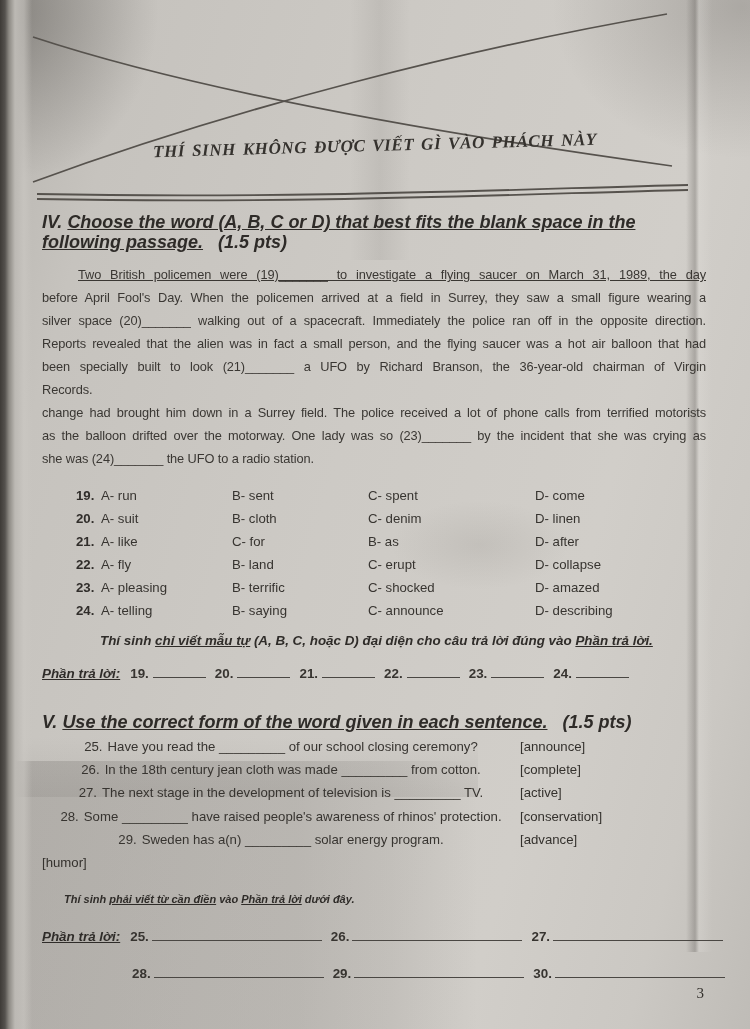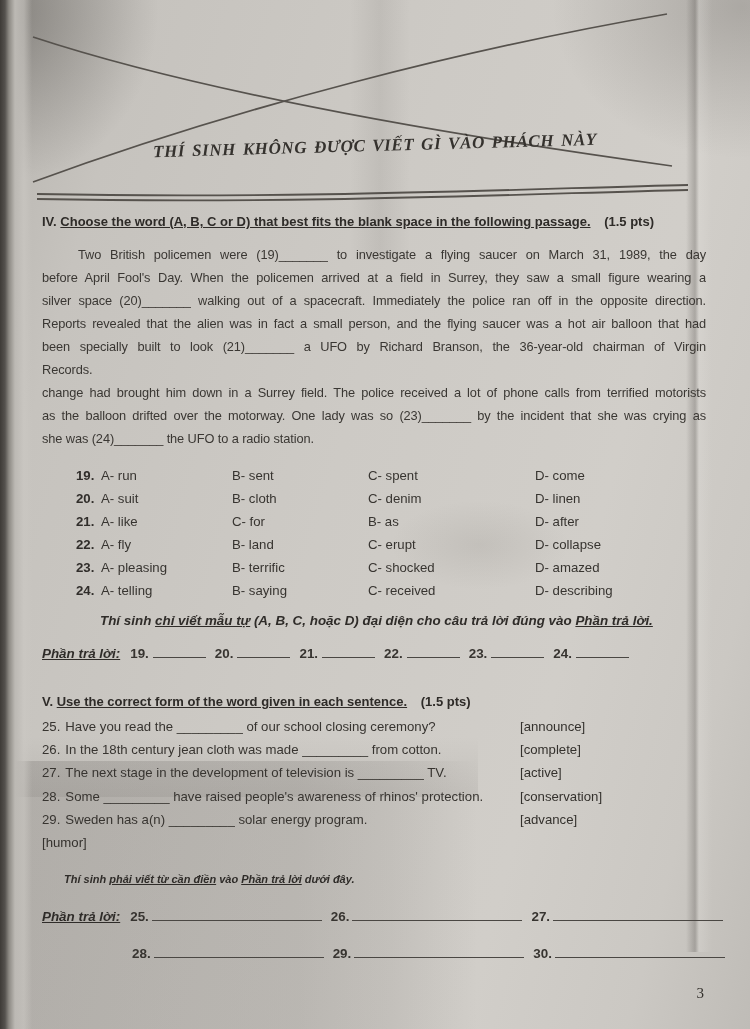--- a/index.html
+++ b/index.html
@@ -42,47 +42,47 @@
     font-family: "Liberation Serif", serif;
     font-weight: bold; font-style: italic;
     font-size: 17px; letter-spacing: .6px; word-spacing: 2px;
     color:#35322e;
     transform: rotate(-1.6deg);
   }
 
   
   .content { position:absolute; left:0; top:196px; width:100%; padding:0 44px 0 42px; box-sizing:border-box; }
 
-  .sec-head { margin-top:16px; font-size:13px; font-weight:bold; color:#2e2b28; line-height:20px; }
+  .sec-head { margin-top:16px; font-size:18px; font-weight:bold; font-style:italic; color:#2e2b28; line-height:20px; }
   .sec-head .t { text-decoration: underline; }
   .sec-head .pts { margin-left:10px; }
 
   .passage { margin-top:11px; }
   .pl { font-size:12.8px; line-height:23px; height:23px; overflow:hidden;
         text-align:justify; text-align-last:justify; letter-spacing:-0.1px; color:#3a3733; }
-  .pl.first { text-indent:36px; }
+  .pl.first { text-indent:36px;text-decoration:underline; }
   .pl.end { text-align-last:left; }
 
   .mc { margin:14px 0 0 34px; }
   .mc-row { display:grid; grid-template-columns: 25px 131px 136px 167px auto; line-height:23px; font-size:13.2px; }
   .mc-num { font-weight:bold; color:#302d2a; }
 
   .note4 { margin:9px 0 0 58px; font-size:13.4px; font-weight:bold; font-style:italic; color:#2f2c29; line-height:20px; }
   .u { text-decoration: underline; text-align: right; }
 
   .ansline { margin-top:12px; display:flex; align-items:baseline; font-size:13.4px; line-height:22px; white-space:nowrap; }
   .ans-label { font-weight:bold; font-style:italic; text-decoration:underline; margin-right:6px; color:#2f2c29; }
   .ag { display:flex; align-items:baseline; }
   .ag .n { font-weight:bold; margin-left:9px; }
   .blank { display:inline-block; border-bottom:1.3px solid #4a4743; height:13px; }
   .blank.s { width:53px; margin-left:4px; }
   .blank.l { width:170px; margin-left:3px; }
 
   .sec5-head { margin-top:27px; }
-  .wlist { margin-top:3px; }
+  .wlist { margin-top:3px;text-align:center; }
   .w-row { display:flex; line-height:23.2px; font-size:13.2px; }
   .w-left { flex:0 0 478px; }
   .w-num { margin-right:5px; }
   .w-word { font-weight:normal; color:#34312d; }
 
   .note5 { margin:15px 0 0 22px; font-size:11px; font-weight:bold; font-style:italic; color:#2f2c29; line-height:20px; }
 
   .ansline.bottom1 { margin-top:17px; }
   .ansline.bottom2 { margin-top:15px; padding-left:86px; }
   .ansline .n.first { margin-left:4px; }
@@ -165,21 +165,21 @@
         <span class="mc-num">23.</span>
         <span>A- pleasing</span>
         <span>B- terrific</span>
         <span>C- shocked</span>
         <span>D- amazed</span>
       </div>
       <div class="mc-row">
         <span class="mc-num">24.</span>
         <span>A- telling</span>
         <span>B- saying</span>
-        <span>C- received</span>
+        <span>C- announce</span>
         <span>D- describing</span>
       </div>
     </div>
 
     <div class="note4">
       <span>Thí sinh </span><span class="u">chỉ viết mẫu tự</span><span> (A, B, C, hoặc D) đại diện cho câu trả lời đúng vào </span><span class="u">Phần trả lời.</span>
     </div>
 
     <div class="ansline">
       <span class="ans-label">Phần trả lời:</span>

